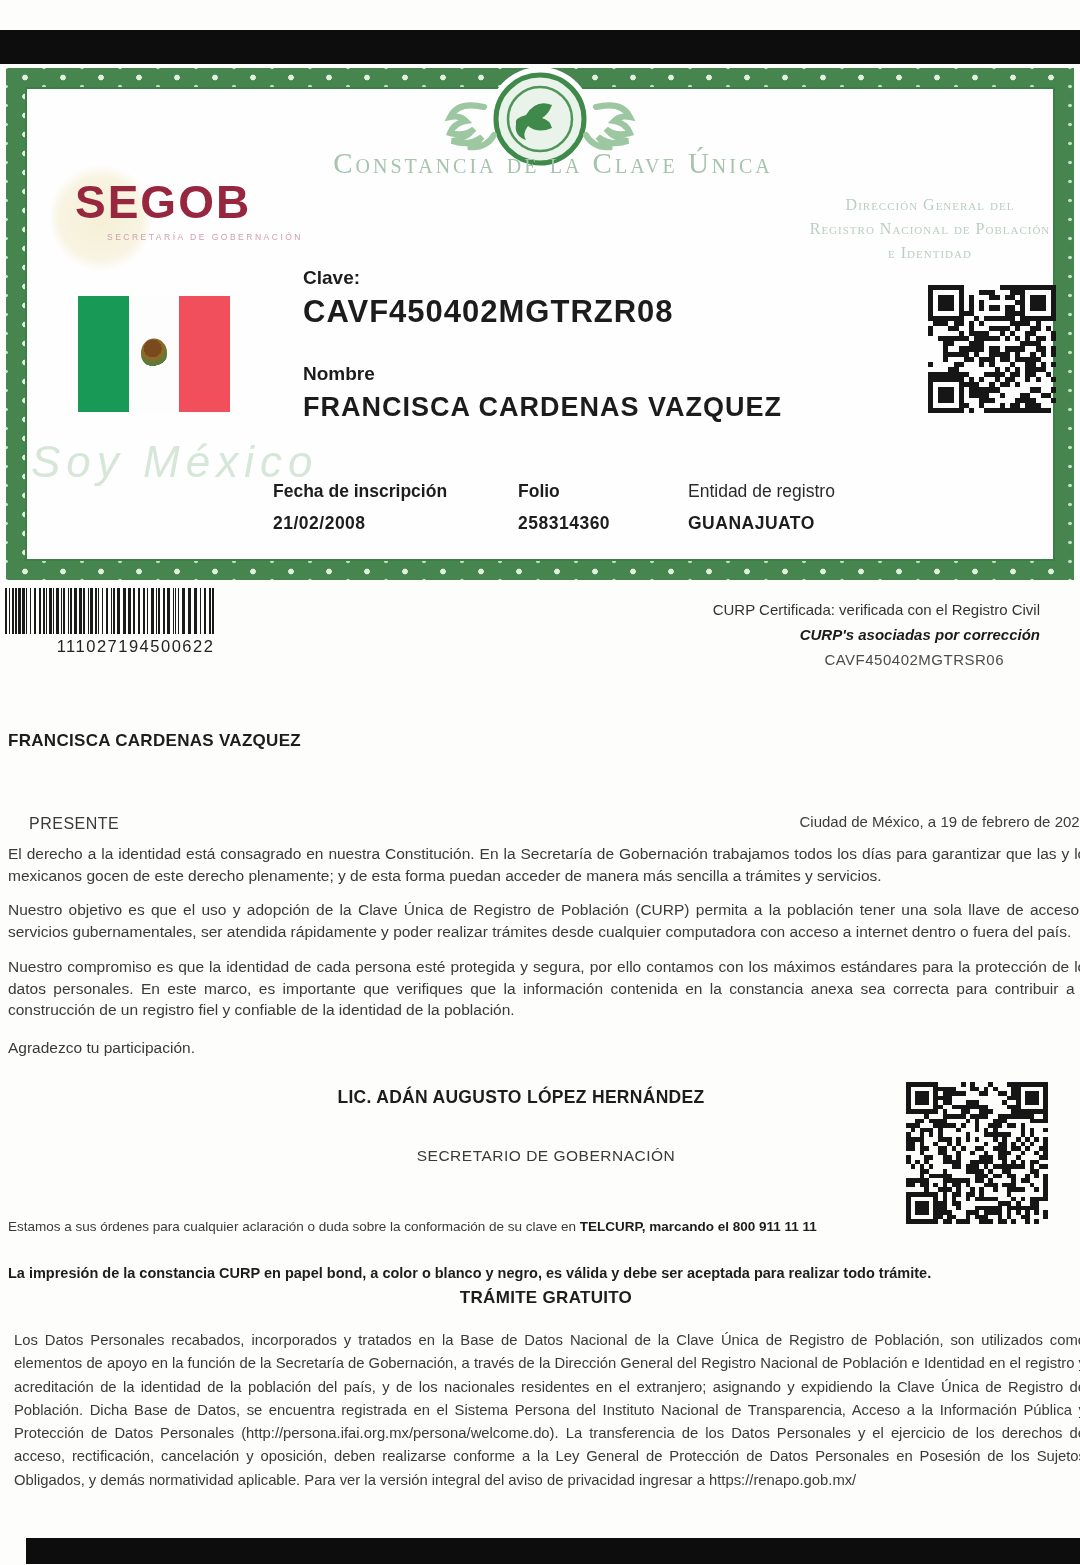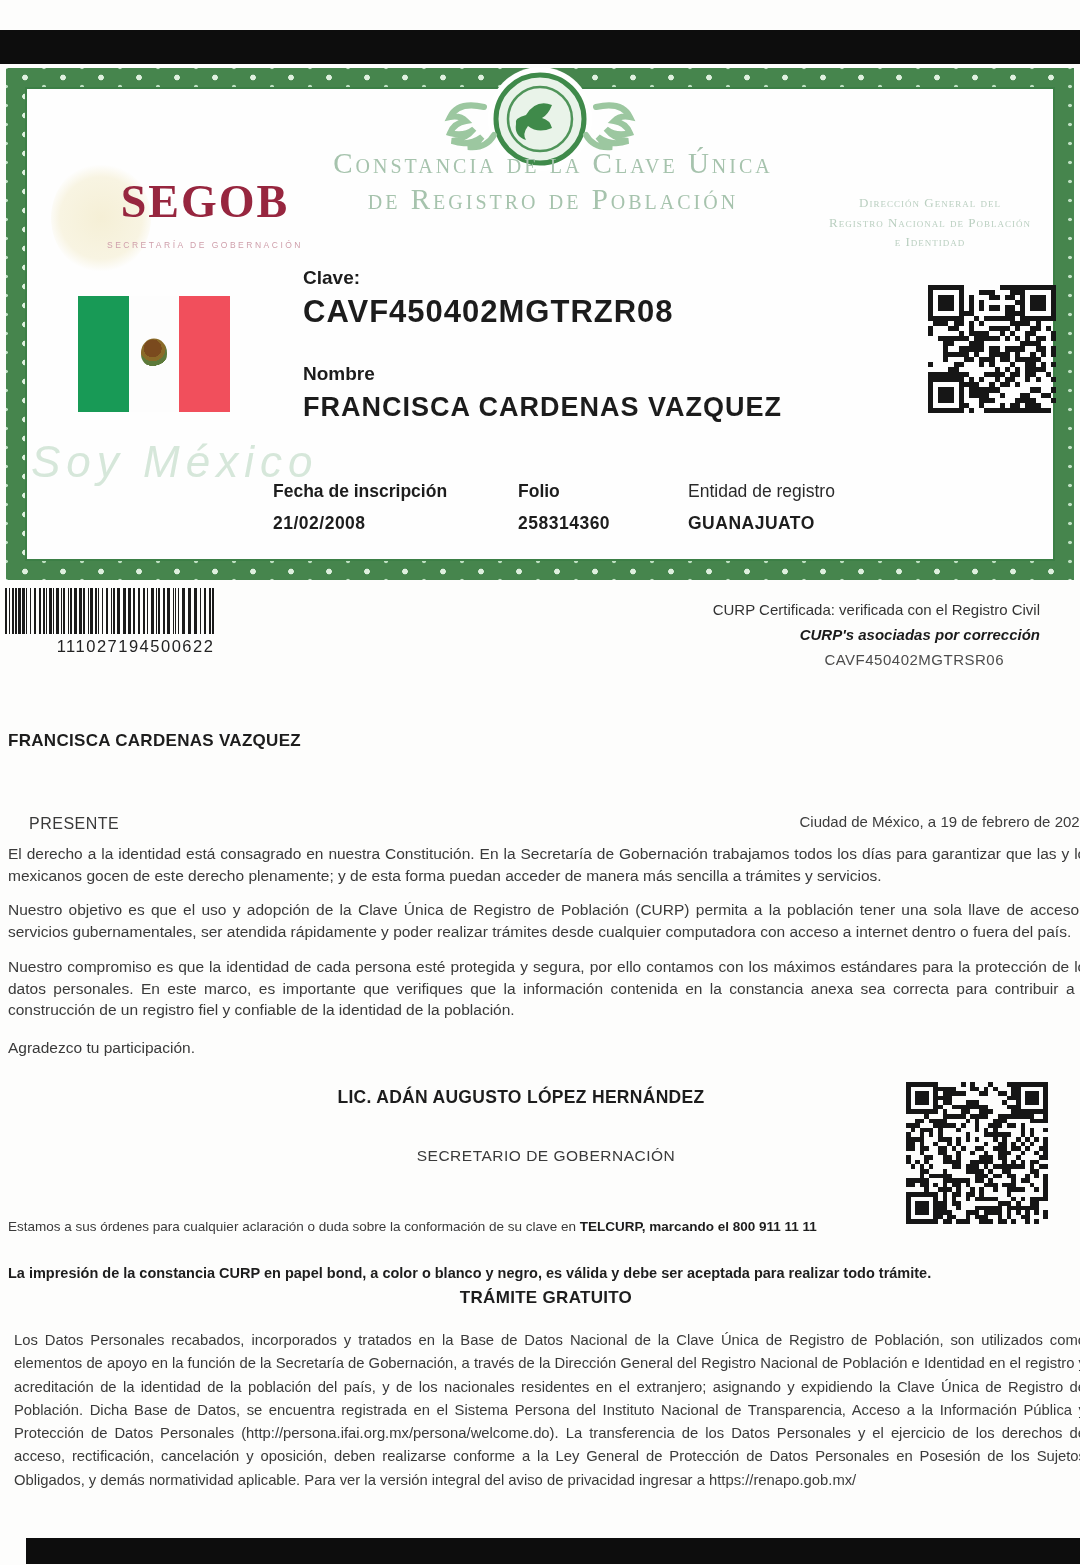--- a/index.html
+++ b/index.html
@@ -19,33 +19,33 @@
         background-position:0 0,19px 9px;
         box-sizing:border-box;padding:19px;}
   .cert-inner{position:relative;width:100%;height:100%;background:#fefefe;
         border:2px solid #3c7f46;box-sizing:border-box;}
 
   .seal{position:absolute;left:50%;top:-26px;transform:translateX(-50%);}
 
   .segob{position:absolute;left:48px;top:86px;width:260px;}
   .segob-crest{position:absolute;left:-24px;top:-12px;width:100px;height:110px;border-radius:50%;
         background:radial-gradient(circle,#f5efd6 0%,#f8f4e2 55%,transparent 72%);}
-  .segob-text{position:relative;font-family:Liberation Serif, serif;font-weight:bold;
-        font-size:46px;color:#97263f;letter-spacing:2px;text-align:center;}
-  .segob-sub{position:relative;margin-top:12px;font-size:8.5px;color:#cf9fab;
+  .segob-text{position:relative;font-family:Liberation Sans, sans-serif;font-weight:bold;
+        font-size:46px;color:#97263f;letter-spacing:2px;text-align:left;}
+  .segob-sub{position:relative;margin-top:3px;font-size:8.5px;color:#cf9fab;
         letter-spacing:2.5px;text-align:center;filter:blur(.4px);}
 
   .title-block{position:absolute;left:256px;top:56px;width:540px;text-align:center;}
   .country{font-family:"Liberation Serif",serif;font-variant:small-caps;font-size:41px;
         color:#5a7f61;letter-spacing:4px;line-height:1.0;}
   .doc-title{font-family:"Liberation Serif",serif;font-variant:small-caps;font-size:29px;
         color:#a6c3ad;letter-spacing:3px;line-height:1.25;}
 
   .dir-block{position:absolute;left:770px;top:104px;width:266px;text-align:center;
-        font-family:"Liberation Serif",serif;font-variant:small-caps;font-size:13px;
+        font-family:"Liberation Serif",serif;font-variant:small-caps;font-size:16px;
         color:#bacfc0;line-height:1.5;letter-spacing:1px;}
 
   .clave-block{position:absolute;left:276px;top:178px;}
   .lbl{font-size:19px;font-weight:bold;color:#1c1c1c;}
   .clave-val{margin-top:5px;font-size:31px;font-weight:bold;color:#1c1c1c;letter-spacing:1px;}
   .lbl-nombre{margin-top:33px;}
   .name-val{margin-top:7px;font-size:27px;font-weight:bold;color:#1c1c1c;letter-spacing:1px;}
 
   .flag{position:absolute;left:51px;top:207px;width:152px;height:116px;display:flex;}
   .flag div{flex:1;}
@@ -121,21 +121,20 @@
       </svg>
 
       <div class="segob">
         <div class="segob-crest"></div>
         <div class="segob-text">SEGOB</div>
         <div class="segob-sub">SECRETARÍA DE GOBERNACIÓN</div>
       </div>
 
       <div class="title-block">
         <div class="doc-title">Constancia de la Clave Única</div>
-        <div class="doc-title">de Registro de Población</div>
       </div>
 
       <div class="dir-block">
         <div>Dirección General del</div>
         <div>Registro Nacional de Población</div>
         <div>e Identidad</div>
       </div>
 
       <div class="clave-block">
         <div class="lbl">Clave:</div>

